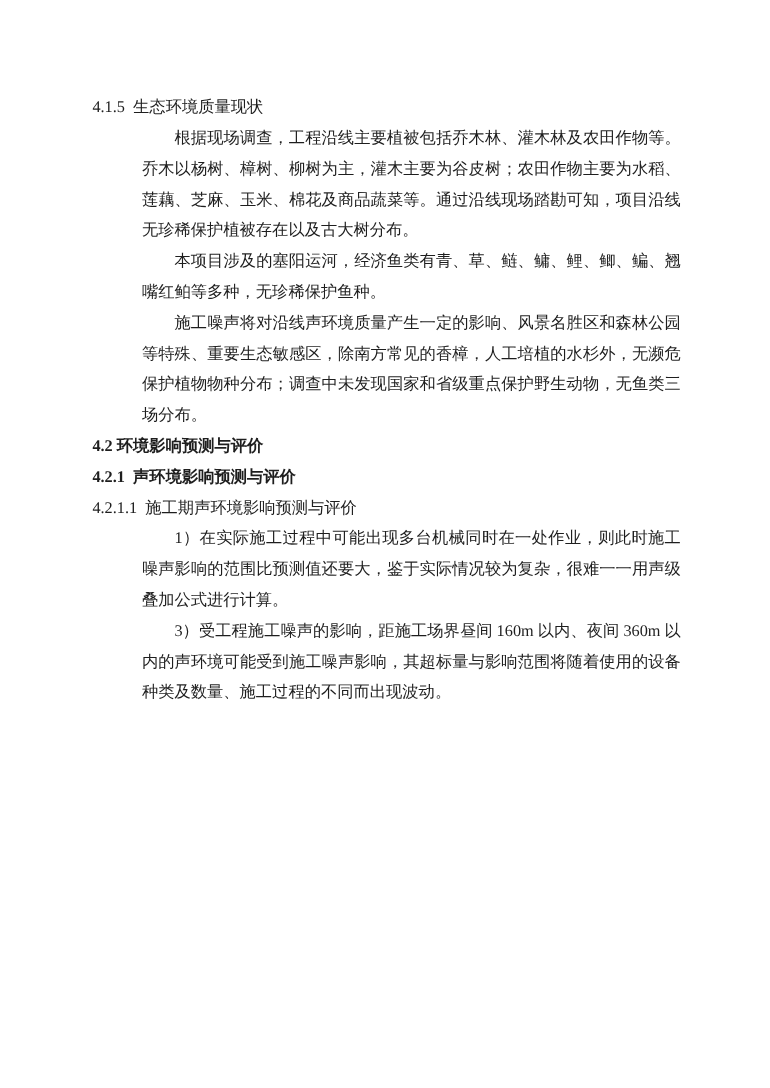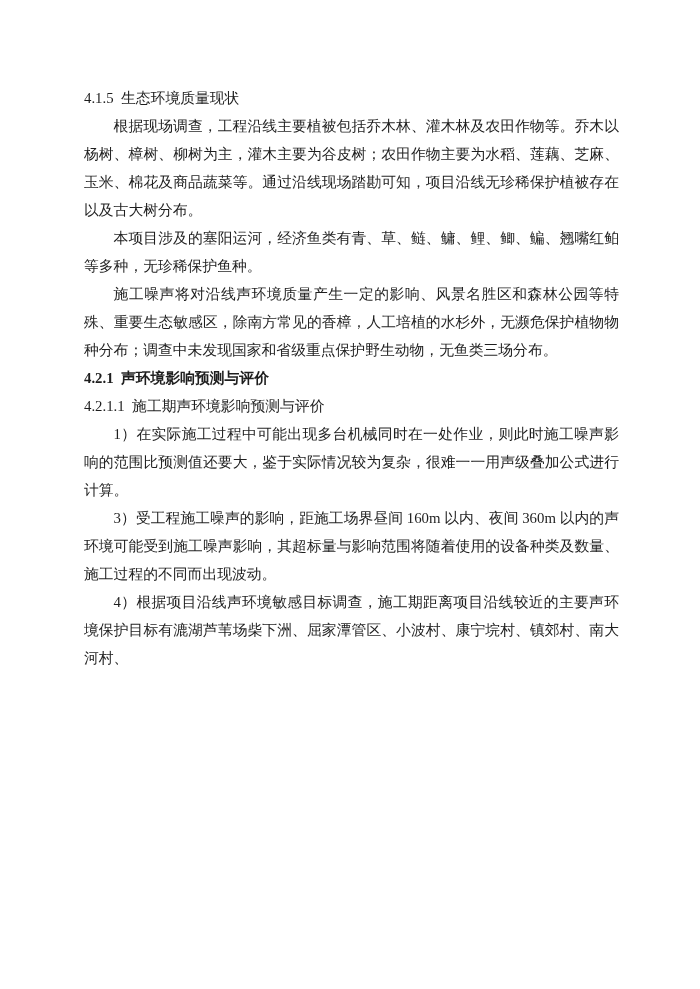--- a/index.html
+++ b/index.html
@@ -38,20 +38,21 @@
     font-weight: normal;
     text-align: left;
   }
 
   .heading.bold {
     font-weight: bold;
   }
 
   .para {
     text-indent: 2em;
+    margin-left: 45px;
   }
 
   .page-number {
     position: absolute;
     top: 916px;
     left: 0;
     width: 100%;
     text-align: center;
     font-size: 14px;
     line-height: 20px;
@@ -66,28 +67,28 @@
 
     <h3 class="block heading">4.1.5  生态环境质量现状</h3>
 
     <p class="block para">根据现场调查，工程沿线主要植被包括乔木林、灌木林及农田作物等。乔木以杨树、樟树、柳树为主，灌木主要为谷皮树；农田作物主要为水稻、莲藕、芝麻、玉米、棉花及商品蔬菜等。通过沿线现场踏勘可知，项目沿线无珍稀保护植被存在以及古大树分布。</p>
 
 
     <p class="block para">本项目涉及的塞阳运河，经济鱼类有青、草、鲢、鳙、鲤、鲫、鳊、翘嘴红鲌等多种，无珍稀保护鱼种。</p>
 
     <p class="block para">施工噪声将对沿线声环境质量产生一定的影响、风景名胜区和森林公园等特殊、重要生态敏感区，除南方常见的香樟，人工培植的水杉外，无濒危保护植物物种分布；调查中未发现国家和省级重点保护野生动物，无鱼类三场分布。</p>
 
+    <h2 class="block heading bold">4.2 环境影响预测与评价</h2>
 
     <h3 class="block heading bold">4.2.1  声环境影响预测与评价</h3>
 
     <h4 class="block heading">4.2.1.1  施工期声环境影响预测与评价</h4>
 
     <p class="block para">1）在实际施工过程中可能出现多台机械同时在一处作业，则此时施工噪声影响的范围比预测值还要大，鉴于实际情况较为复杂，很难一一用声级叠加公式进行计算。</p>
 
 
     <p class="block para">3）受工程施工噪声的影响，距施工场界昼间 160m 以内、夜间 360m 以内的声环境可能受到施工噪声影响，其超标量与影响范围将随着使用的设备种类及数量、施工过程的不同而出现波动。</p>
 
-    <p class="block para">4）根据项目沿线声环境敏感目标调查，施工期距离项目沿线较近的主要声环境保护目标有漉湖芦苇场柴下洲、屈家潭管区、小波村、康宁垸村、镇郊村、南大河村、</p>
 
   </main>
 
   <div class="page-number">42</div>
 </div>
 
 </body></html>

